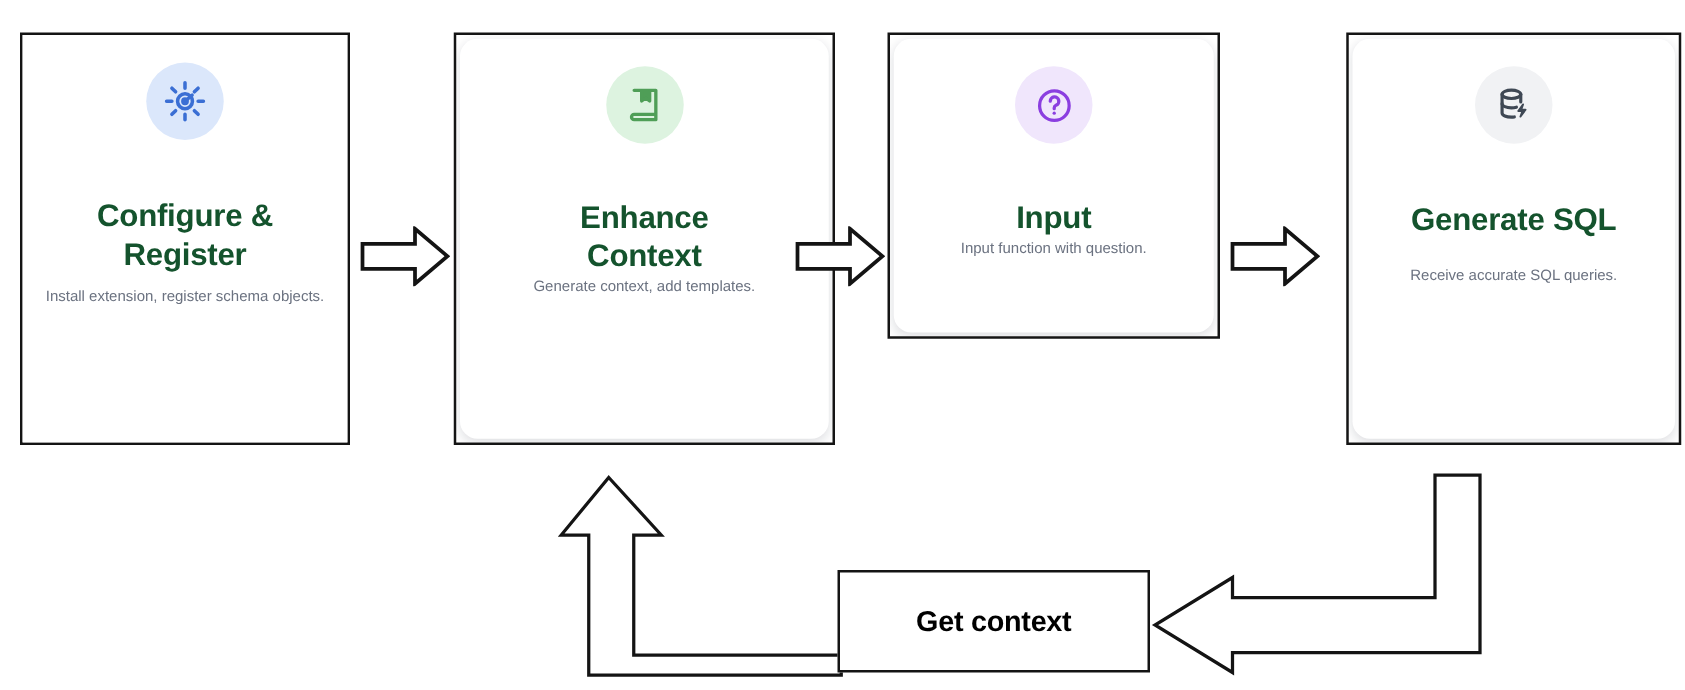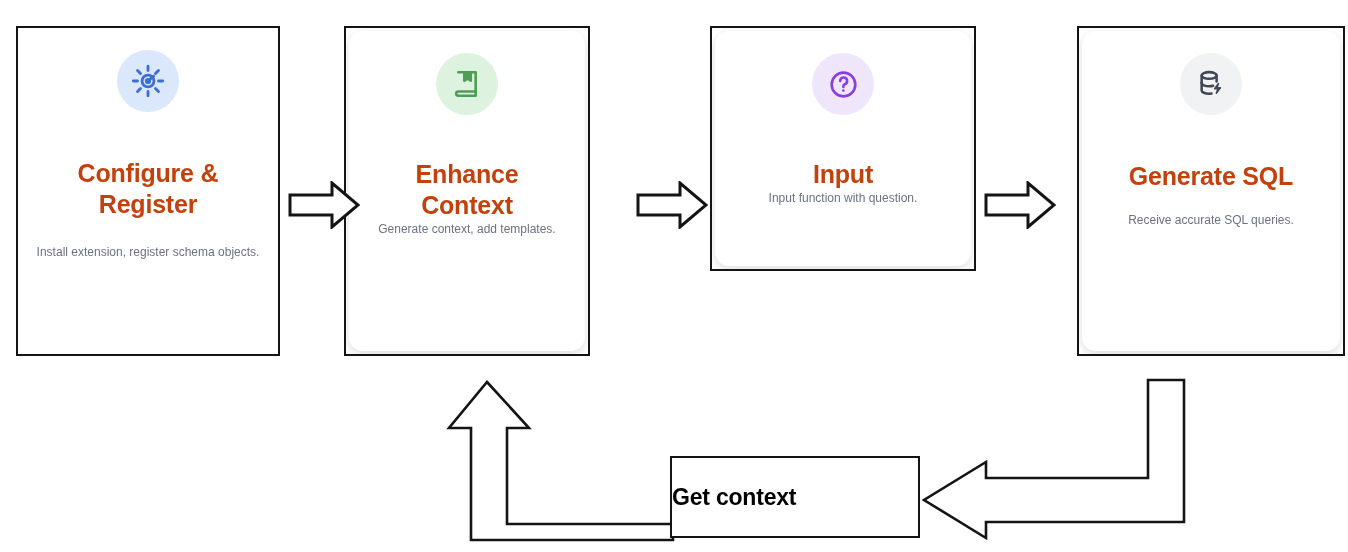--- a/index.html
+++ b/index.html
@@ -57,55 +57,56 @@
     flex: none;
   }
   .icon-bubble svg { display: block; }
 
   .card-title {
     margin: 0;
     padding: 0 12px;
     font-size: 25px;
     font-weight: bold;
     line-height: 1.24;
-    color: #c2410c;
+    color: #14532d;
     text-align: center;
     letter-spacing: -0.2px;
   }
   .card-desc {
     margin: 0;
     padding: 0 16px;
     font-size: 12px;
     line-height: 1.42;
     color: #6b7280;
     text-align: center;
   }
 
   
   .t-offset-a { margin-top: 46px; }
-  .d-offset-a { margin-top: 24px; }
+  .d-offset-a { margin-top: 9px; }
   .t-offset-b { margin-top: 44px; }
   .d-offset-b { }
   .t-offset-d { margin-top: 46px; }
   .d-offset-d { margin-top: 20px; }
 
   
   .connector {
     position: absolute;
   }
   .connector svg { display: block; }
 
   
   .ctx-box {
     position: absolute;
     box-sizing: border-box;
     border: 2px solid #141414;
     background: #ffffff;
     display: flex;
     align-items: center;
+    justify-content: center;
   }
   .ctx-label {
     font-size: 23px;
     font-weight: bold;
     color: #000000;
     letter-spacing: -0.2px;
   }
 </style>
 </head>
 <body>
@@ -123,21 +124,21 @@
         </svg>
       </span>
       <div class="card-title t-offset-a">
         <div>Configure &amp;</div>
         <div>Register</div>
       </div>
       <p class="card-desc d-offset-a">Install extension, register schema objects.</p>
     </div>
   </div>
 
-  <div class="step-card" style="left:344px; top:26px; width:246px; height:330px;">
+  <div class="step-card" style="left:363px; top:26px; width:305px; height:330px;">
     <div class="inner-card rounded">
       <span class="icon-bubble" style="background:#ddf3e0;">
         <svg width="32" height="32" viewBox="0 0 24 24" fill="none" stroke="#4f9e57" stroke-width="2" stroke-linecap="round" stroke-linejoin="round">
           <path d="M5.5 3.2h13v17.6h-13a1.6 1.6 0 0 1 0-3.2h13"></path>
           <path d="M10 3.4v6.2l2.4-1.8 2.4 1.8V3.4" fill="#4f9e57" stroke="#4f9e57"></path>
         </svg>
       </span>
       <div class="card-title t-offset-b">
         <div>Enhance</div>
         <div>Context</div>

